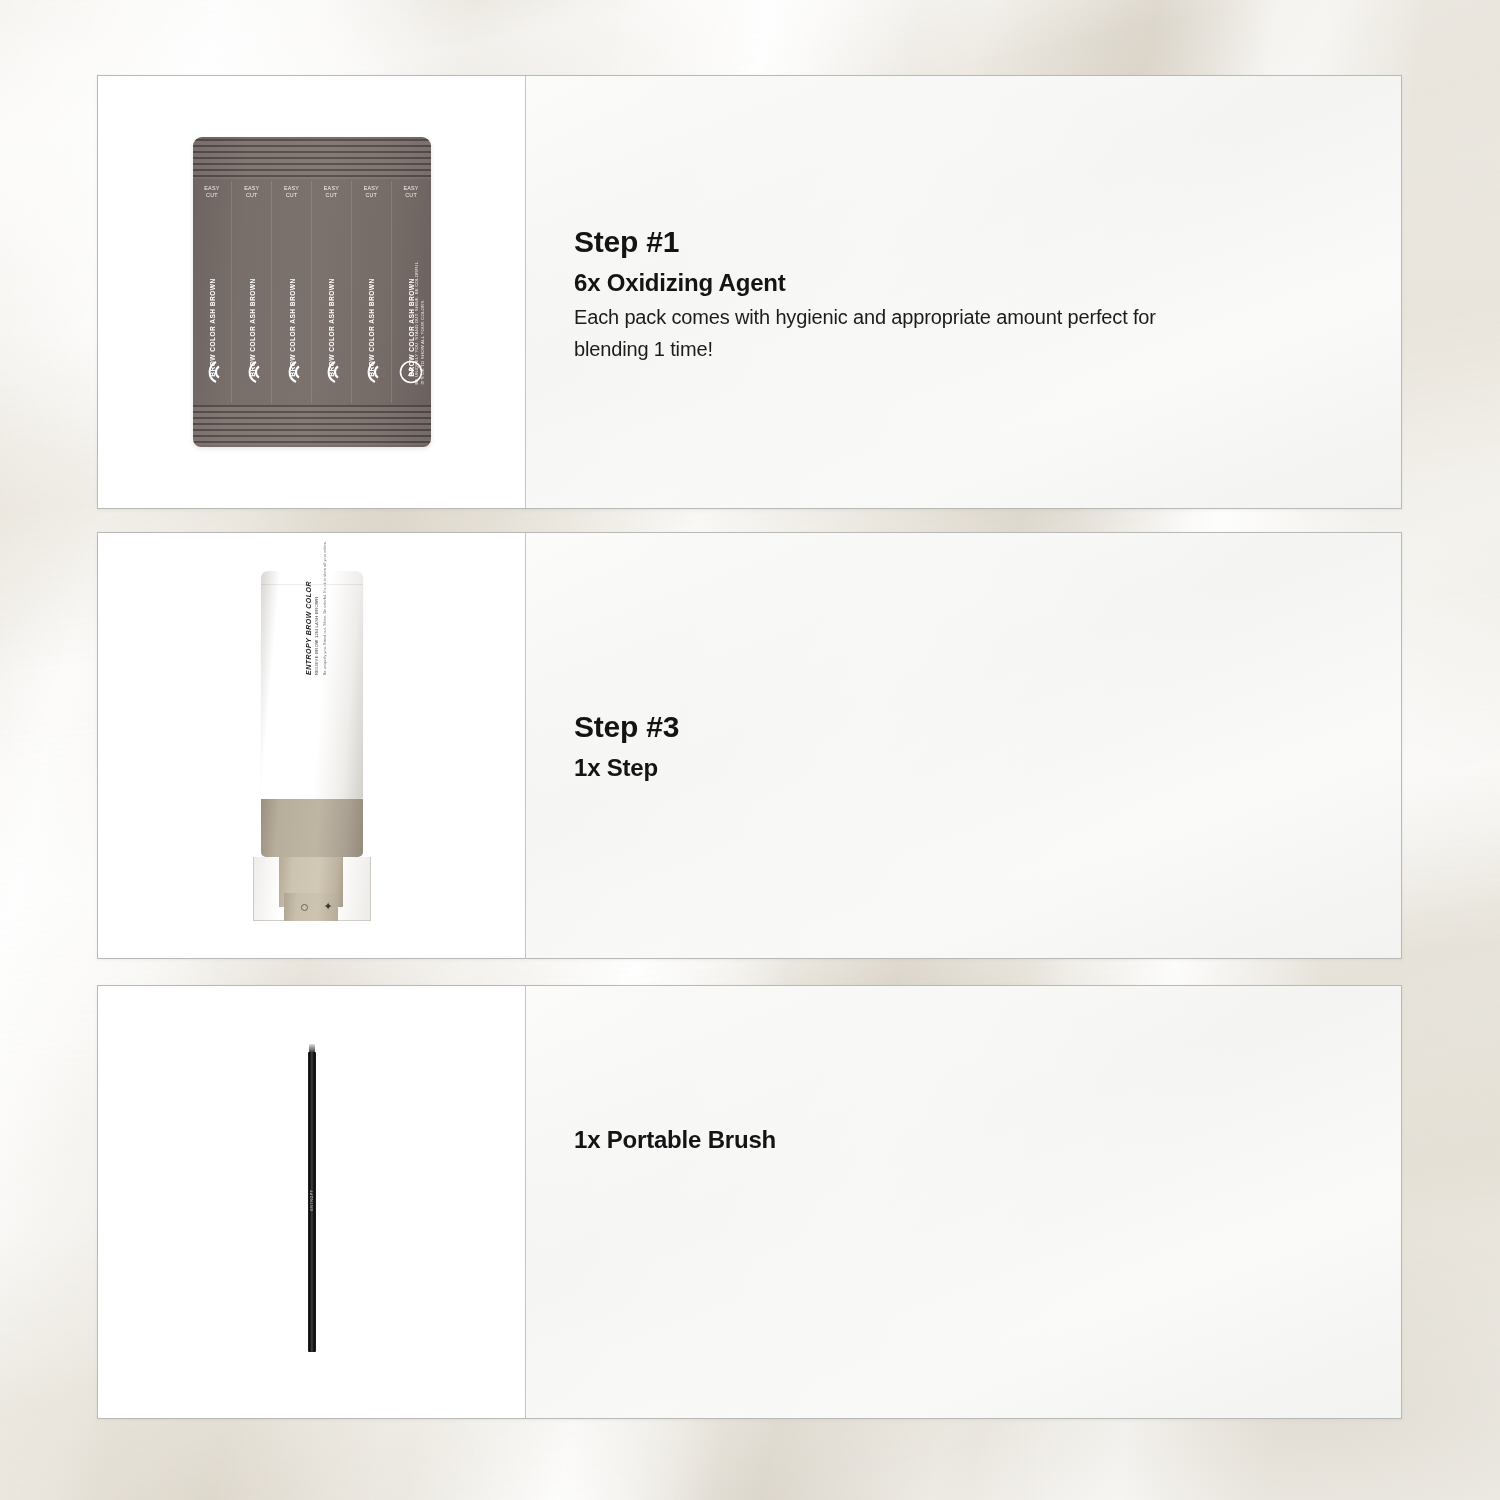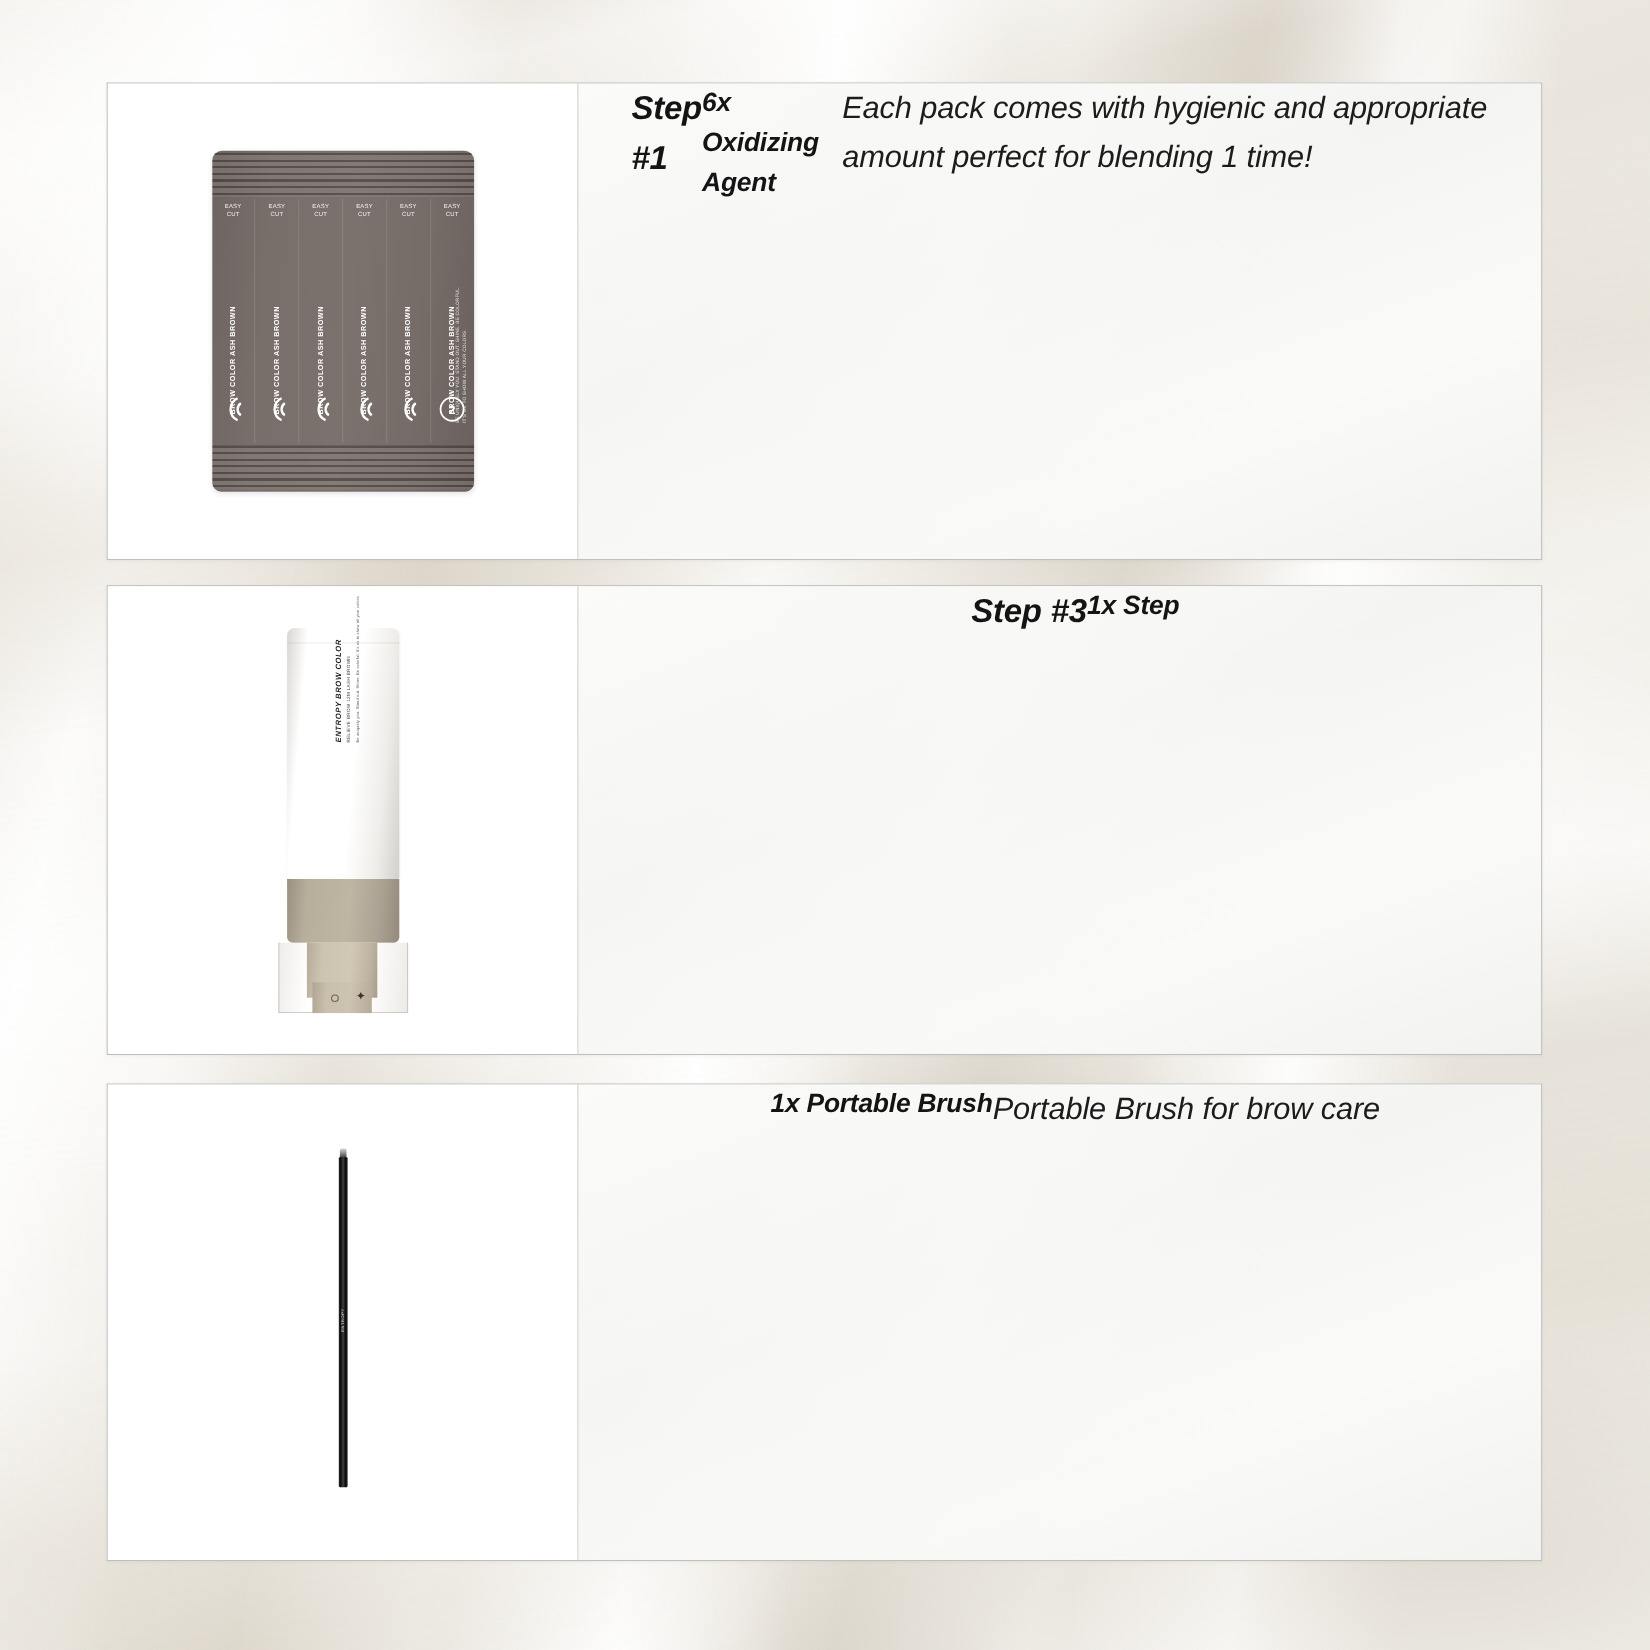--- a/index.html
+++ b/index.html
@@ -72,45 +72,44 @@
     align-items: center;
     justify-content: center;
   }
   .panel-text-col {
     flex: 1 1 auto;
     position: relative;
     background:
       linear-gradient(112deg, rgba(255,255,255,0) 0%, rgba(248,248,247,0.9) 40%, rgba(255,255,255,0) 72%),
       linear-gradient(160deg, #fbfbfa 0%, #f4f4f3 40%, #fafaf9 70%, #f2f2f1 100%);
     display: flex;
-    flex-direction: row;
+    flex-direction: column;
     justify-content: center;
     padding-left: 48px;
     padding-right: 20px;
     box-sizing: border-box;
-    font-style: italic;
   }
   .panel-text-col.bottom-align { justify-content: center; padding-bottom: 124px; }
 
   .step-label {
     font-size: 30px;
     font-weight: bold;
     color: #141414;
     letter-spacing: -0.2px;
     line-height: 1.52;
   }
   .item-title {
     font-size: 24px;
     font-weight: bold;
     color: #141414;
     letter-spacing: -0.2px;
     line-height: 1.52;
   }
   .item-desc {
-    font-size: 28px;
+    font-size: 20px;
     font-weight: normal;
     color: #1c1c1c;
     line-height: 1.60;
     letter-spacing: -0.15px;
     max-width: 660px;
   }
   .item-desc.wide { max-width: 680px; }
 
   
   .sachet {
@@ -467,15 +466,14 @@
     <div class="brush-wrap">
       <div class="brush-tip-top"></div>
       <div class="brush-stick">
         <div class="brush-label">ENTROPY</div>
       </div>
     </div>
   </div>
 
   <div class="panel-text-col bottom-align">
     <div class="item-title">1x Portable Brush</div>
-    <div class="item-desc">Portable Brush for brow care</div>
   </div>
 </div>
 
 </body></html>

